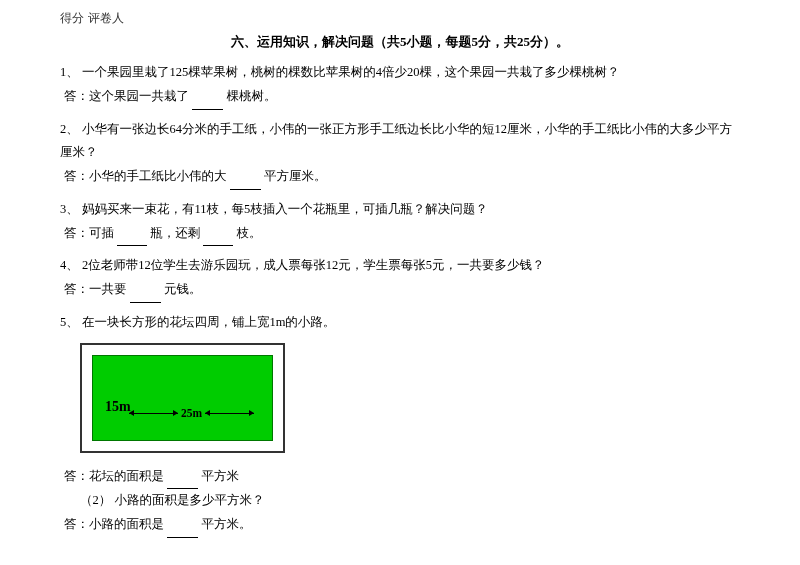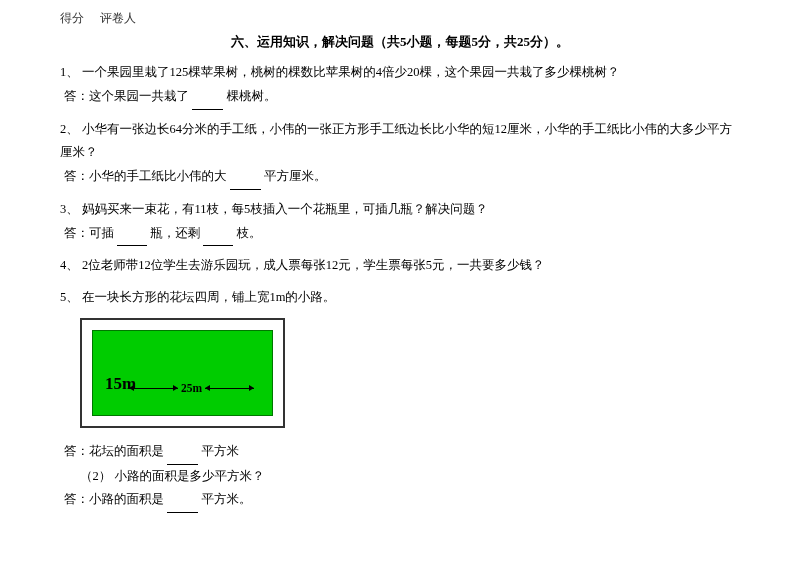--- a/index.html
+++ b/index.html
@@ -30,21 +30,21 @@
       display: flex;
       justify-content: flex-start;
       align-items: center;
       margin-bottom: 6px;
       font-size: 12px;
       color: #333;
     }
 
     .top-bar-left {
       display: flex;
-      gap: 16px;
+      gap: 4px;
     }
 
     .section-title {
       text-align: center;
       font-size: 13px;
       font-weight: bold;
       margin-bottom: 10px;
     }
 
     .question-block {
@@ -91,21 +91,21 @@
       right: 10px;
       bottom: 10px;
       background: #00cc00;
       border: 1.5px solid #007700;
     }
 
     .dim-15m {
       position: absolute;
       left: 12px;
       top: 38px;
-      font-size: 17px;
+      font-size: 14px;
       color: #000;
       font-weight: bold;
       z-index: 2;
     }
 
     .dim-25m-container {
       position: absolute;
       bottom: 16px;
       left: 36px;
       right: 18px;
@@ -203,20 +203,25 @@
       <span>瓶，还剩</span>
       <span class="blank">&nbsp;&nbsp;&nbsp;&nbsp;&nbsp;</span>
       <span>枝。</span>
     </div>
   </div>
 
   <div class="question-block">
     <div class="question-text">
       <span>4、</span>
       <span>2位老师带12位学生去游乐园玩，成人票每张12元，学生票每张5元，一共要多少钱？</span>
+    </div>
+    <div class="answer-line">
+      <span>答：一共要</span>
+      <span class="blank">&nbsp;&nbsp;&nbsp;&nbsp;&nbsp;&nbsp;&nbsp;&nbsp;&nbsp;&nbsp;</span>
+      <span>元钱。</span>
     </div>
   </div>
 
   <div class="question-block">
     <div class="question-text">
       <span>5、</span>
       <span>在一块长方形的花坛四周，铺上宽1m的小路。</span>
     </div>
 
     <div class="diagram-container">

